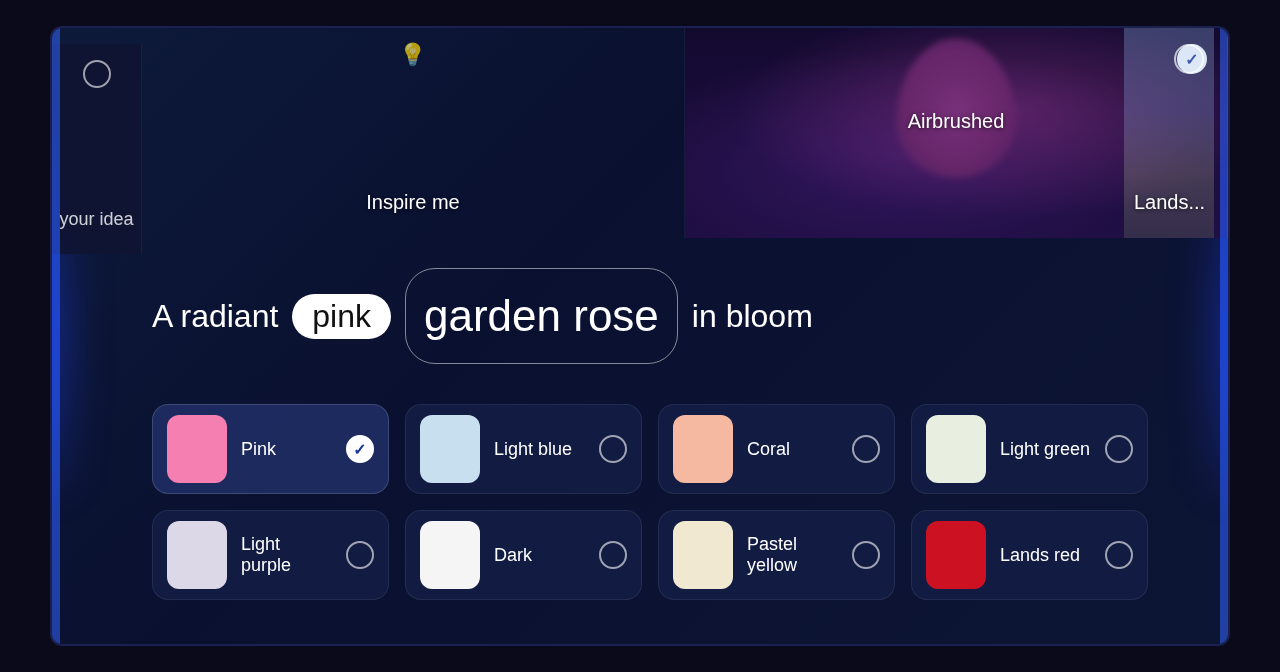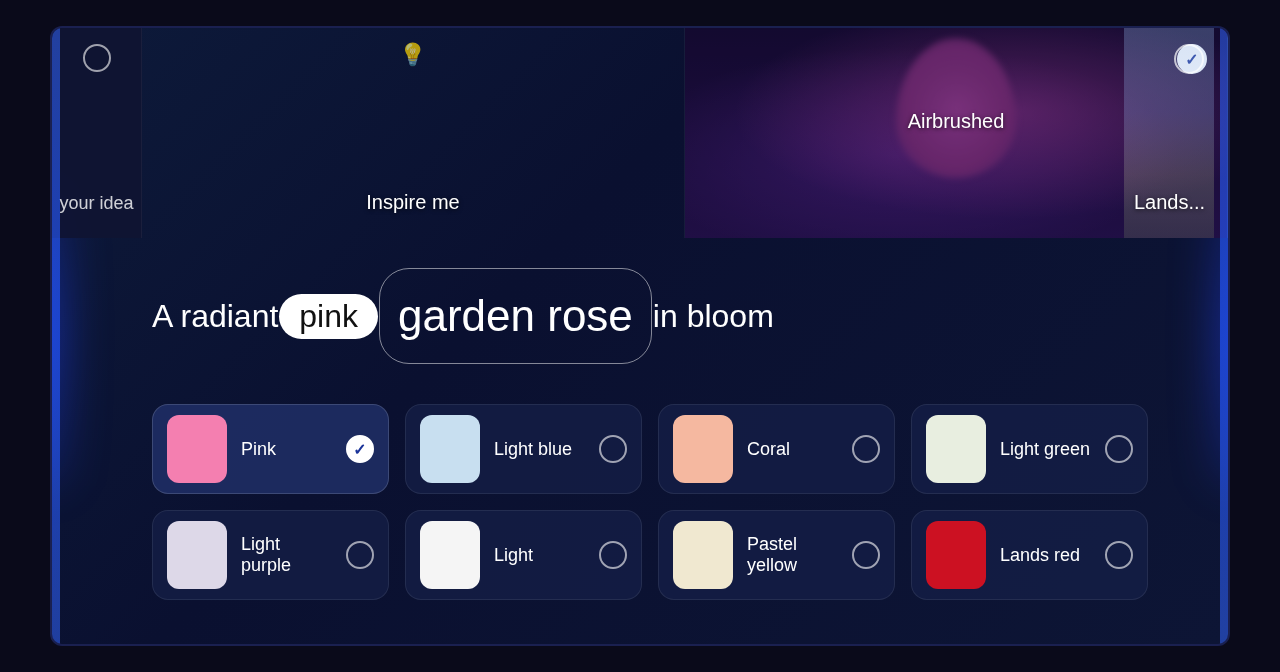--- a/index.html
+++ b/index.html
@@ -203,21 +203,21 @@
     .main-content {
       padding: 30px 80px 30px 100px;
       position: relative;
       z-index: 2;
     }
 
     
     .phrase-line {
       display: flex;
       align-items: center;
-      gap: 1px;
+      gap: 14px;
       margin-bottom: 40px;
       flex-wrap: wrap;
     }
 
     .phrase-text {
       color: white;
       font-size: 32px;
       font-weight: 300;
     }
 
@@ -312,21 +312,21 @@
       bottom: 0;
       width: 8px;
       background: linear-gradient(180deg, #3366ff88, #2255ffaa, #3366ff88);
       z-index: 5;
     }
 
     
     .partial-left {
       position: absolute;
       left: 0;
-      top: 0;
+      top: 16px;
       height: 210px;
       width: 90px;
       background: rgba(15, 20, 50, 0.9);
       z-index: 4;
       display: flex;
       flex-direction: column;
       align-items: center;
       justify-content: flex-end;
       padding-bottom: 24px;
       border-right: 1px solid rgba(255,255,255,0.05);
@@ -433,21 +433,21 @@
       </div>
 
       <div class="color-card">
         <div class="color-swatch" style="background:#ddd8e8;"></div>
         <span class="color-name">Light purple</span>
         <div class="color-radio"></div>
       </div>
 
       <div class="color-card">
         <div class="color-swatch" style="background:#f5f5f5;"></div>
-        <span class="color-name">Light</span>
+        <span class="color-name">Dark</span>
         <div class="color-radio"></div>
       </div>
 
       <div class="color-card">
         <div class="color-swatch" style="background:#f0e8d0;"></div>
         <span class="color-name">Pastel yellow</span>
         <div class="color-radio"></div>
       </div>
 
       <div class="color-card">

